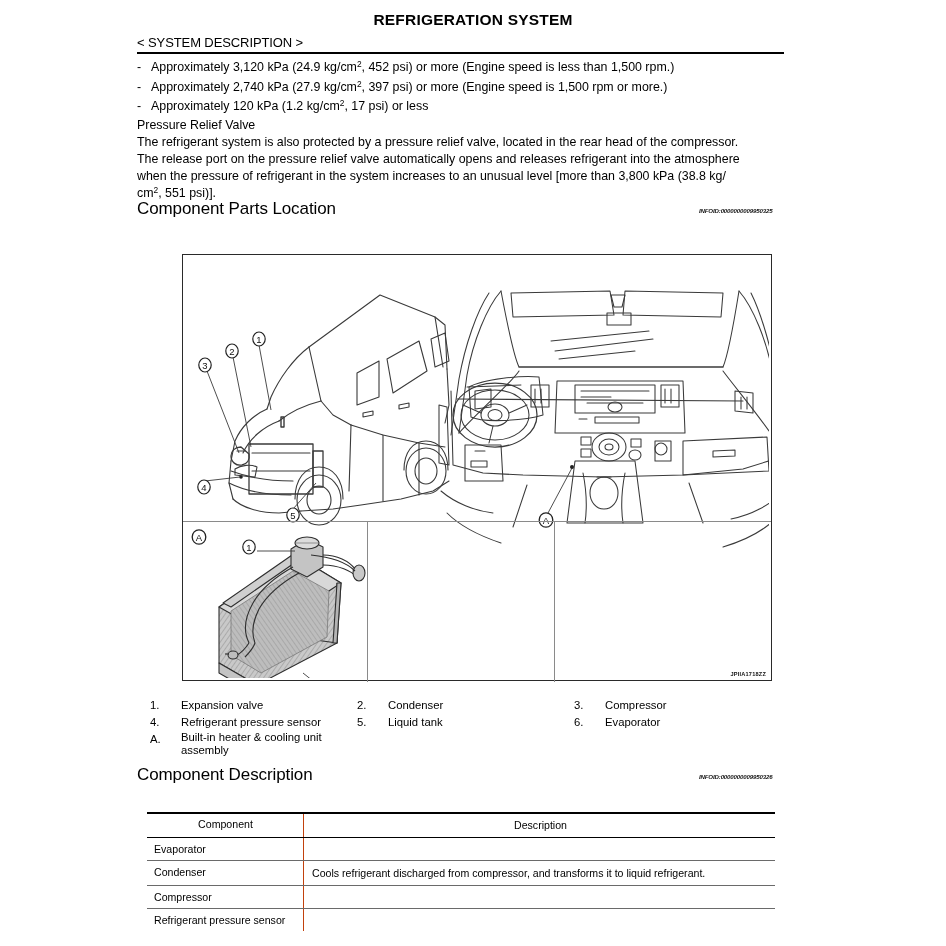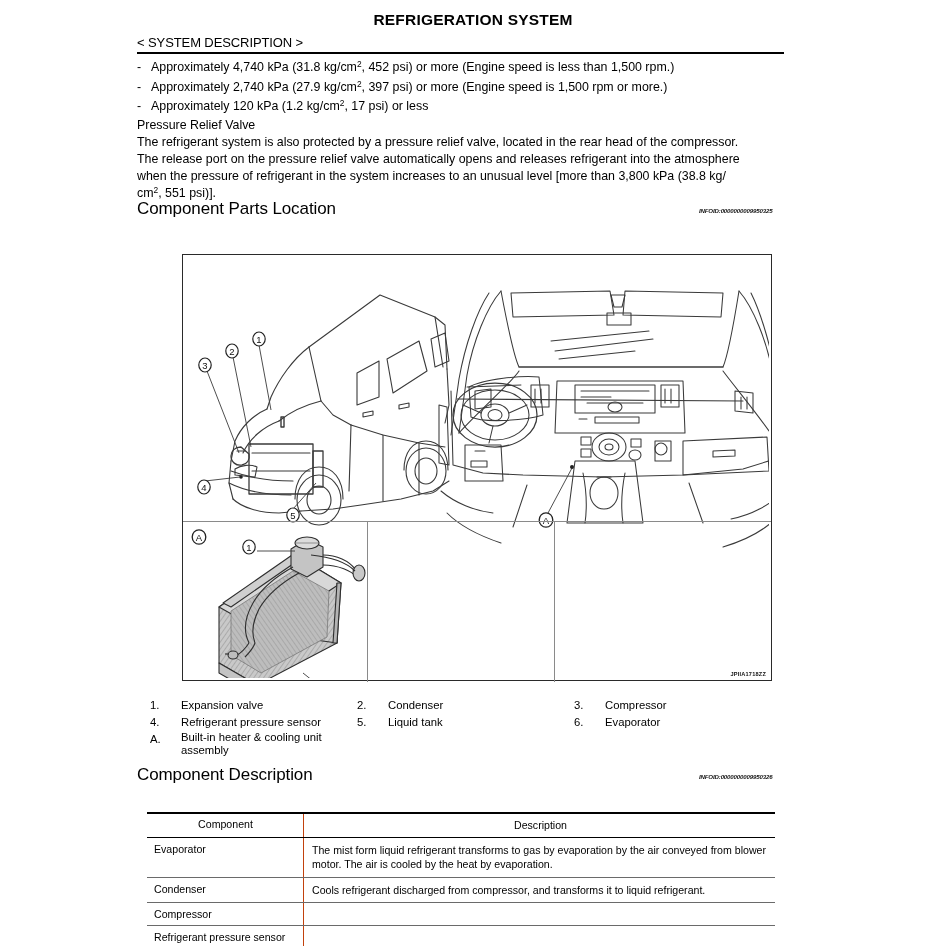--- a/index.html
+++ b/index.html
@@ -226,21 +226,21 @@
 
 <div class="page">
 
   <div class="doc-title">REFRIGERATION SYSTEM</div>
 
   <div class="section-head">&lt; SYSTEM DESCRIPTION &gt;</div>
   <div class="head-rule"></div>
 
   <div class="bullets">
     <div class="bullet-row">
-      <span class="dash">-</span><span>Approximately 4,740 kPa (31.8 kg/cm</span><sup>2</sup><span>, 452 psi) or more (Engine speed is less than 1,500 rpm.)</span>
+      <span class="dash">-</span><span>Approximately 3,120 kPa (24.9 kg/cm</span><sup>2</sup><span>, 452 psi) or more (Engine speed is less than 1,500 rpm.)</span>
     </div>
     <div class="bullet-row">
       <span class="dash">-</span><span>Approximately 2,740 kPa (27.9 kg/cm</span><sup>2</sup><span>, 397 psi) or more (Engine speed is 1,500 rpm or more.)</span>
     </div>
     <div class="bullet-row">
       <span class="dash">-</span><span>Approximately 120 kPa (1.2 kg/cm</span><sup>2</sup><span>, 17 psi) or less</span>
     </div>
   </div>
 
   <div class="para-head">Pressure Relief Valve</div>
@@ -557,24 +557,20 @@
   <div class="table">
     <div class="rule-bot"></div>
     <div class="t-row t-head">
       <div class="t-c1">Component</div>
       <div class="t-c2">Description</div>
     </div>
     <div class="rule-head"></div>
 
     <div class="t-row">
       <div class="t-c1">Evaporator</div>
-      <div class="t-c2">
-        <span>The mist form liquid refrigerant transforms to gas by evaporation by the air conveyed from blower</span>
-        <span>motor. The air is cooled by the heat by evaporation.</span>
-      </div>
     </div>
     <div class="rule-thin"></div>
 
     <div class="t-row">
       <div class="t-c1">Condenser</div>
       <div class="t-c2">Cools refrigerant discharged from compressor, and transforms it to liquid refrigerant.</div>
     </div>
     <div class="rule-thin"></div>
 
     <div class="t-row">

